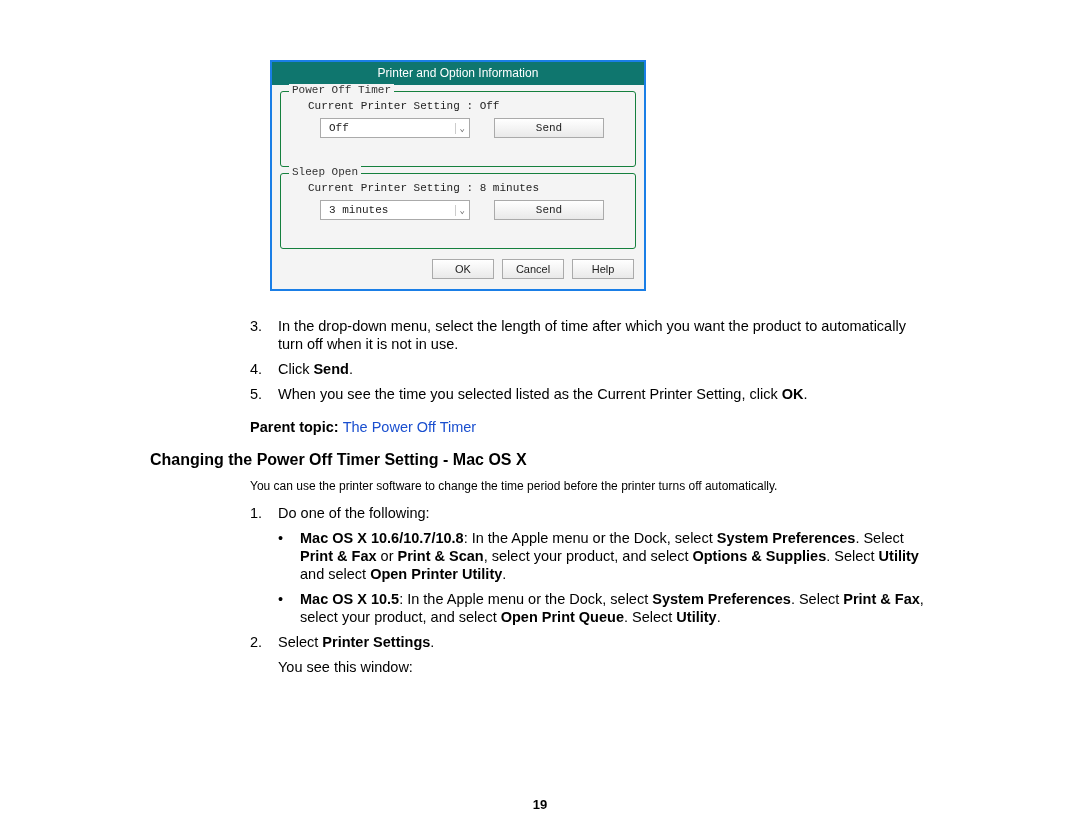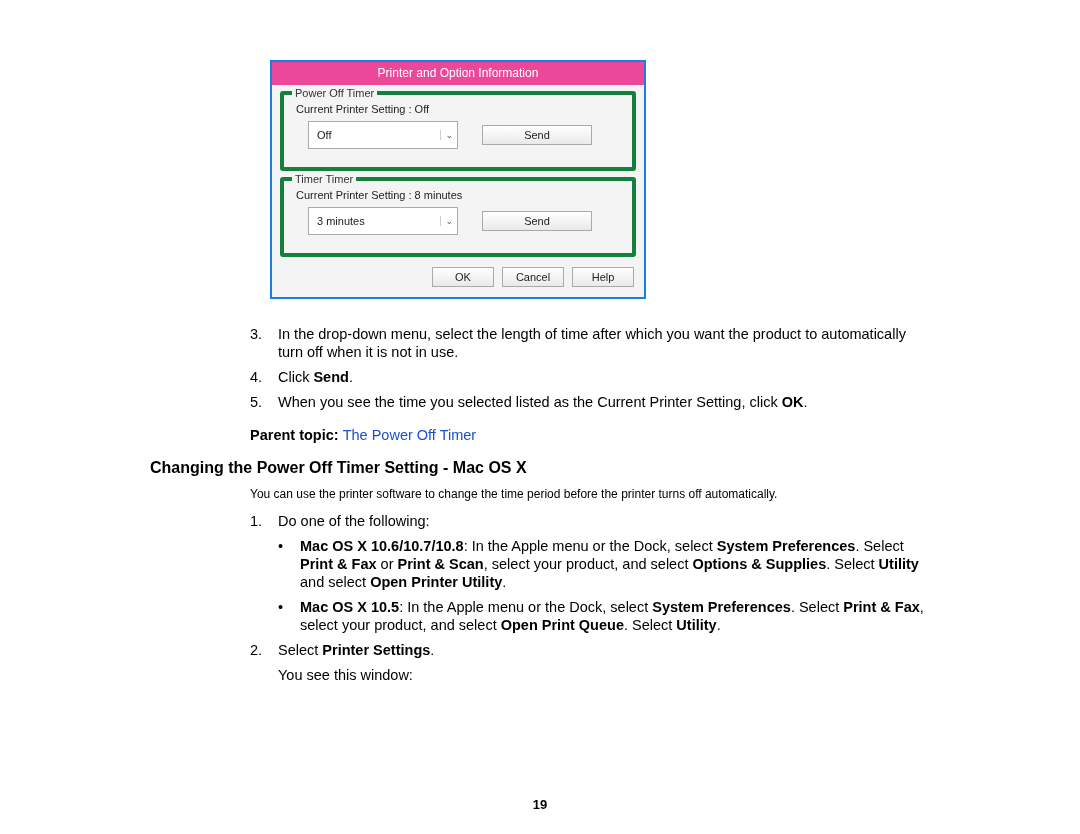--- a/index.html
+++ b/index.html
@@ -19,65 +19,67 @@
     margin-bottom: 26px;
   }
   .dialog {
     border: 2px solid #1a7ee6;
     width: 372px;
     background: #f4f4f4;
     font-size: 11px;
     color: #222;
   }
   .dialog-title {
-    background: #ec4899;
+    background: #0f766e;
     color: #fff;
     text-align: center;
     padding: 4px 0 5px 0;
     font-size: 12px;
   }
   .group {
-    border: 4px solid #15803d;
+    border: 1px solid #15803d;
     border-radius: 3px;
     margin: 6px 8px 2px 8px;
-    padding: 4px 6px 18px 6px;
+    padding: 4px 6px 28px 6px;
     position: relative;
     background: #f4f4f4;
+    font-family: Liberation Mono, monospace;
   }
   .group-label {
     position: relative;
     top: -12px;
     left: 2px;
     background: #f4f4f4;
     padding: 0 3px;
     color: #333;
     font-size: 11px;
   }
   .group-body {
     margin-top: -8px;
+    margin-left: 15px;
   }
   .current {
     font-size: 11px;
     margin-left: 6px;
     margin-bottom: 6px;
   }
   .row {
     display: flex;
     align-items: center;
     gap: 24px;
     margin-left: 18px;
   }
   .dropdown {
     display: flex;
     align-items: center;
     justify-content: space-between;
     border: 1px solid #aaa;
     background: #fff;
     width: 150px;
-    height: 28px;
+    height: 20px;
     padding: 0 4px 0 8px;
     font-size: 11px;
     box-sizing: border-box;
   }
   .dropdown .chev {
     border-left: 1px solid #ccc;
     padding-left: 4px;
     color: #555;
     font-size: 9px;
   }
@@ -163,21 +165,21 @@
             <div class="dropdown">
               <span>Off</span>
               <span class="chev">⌄</span>
             </div>
             <div class="d-btn">Send</div>
           </div>
         </div>
       </div>
 
       <div class="group">
-        <span class="group-label">Timer Timer</span>
+        <span class="group-label">Sleep Open</span>
         <div class="group-body">
           <div class="current">Current Printer Setting : 8 minutes</div>
           <div class="row">
             <div class="dropdown">
               <span>3 minutes</span>
               <span class="chev">⌄</span>
             </div>
             <div class="d-btn">Send</div>
           </div>
         </div>

